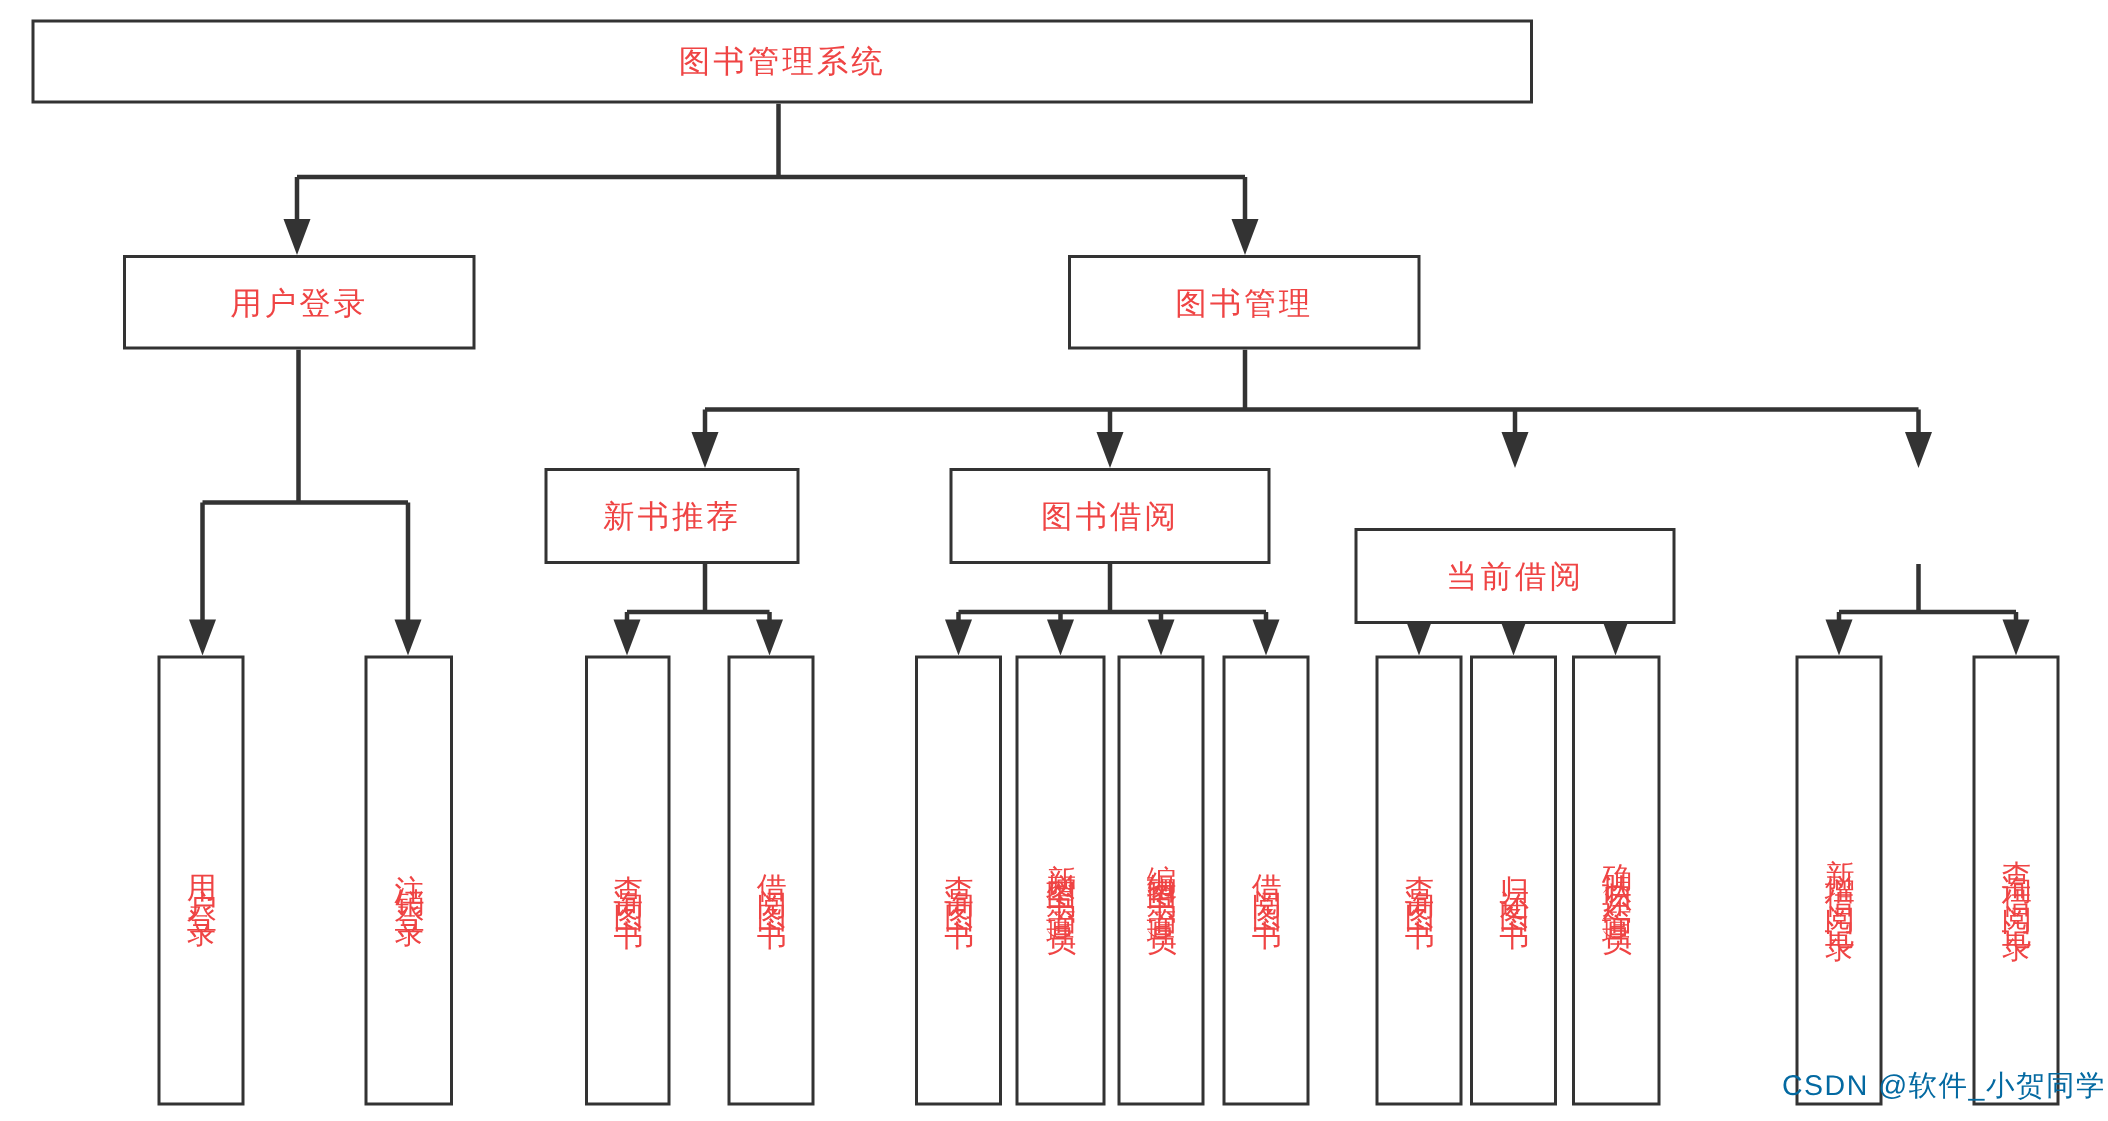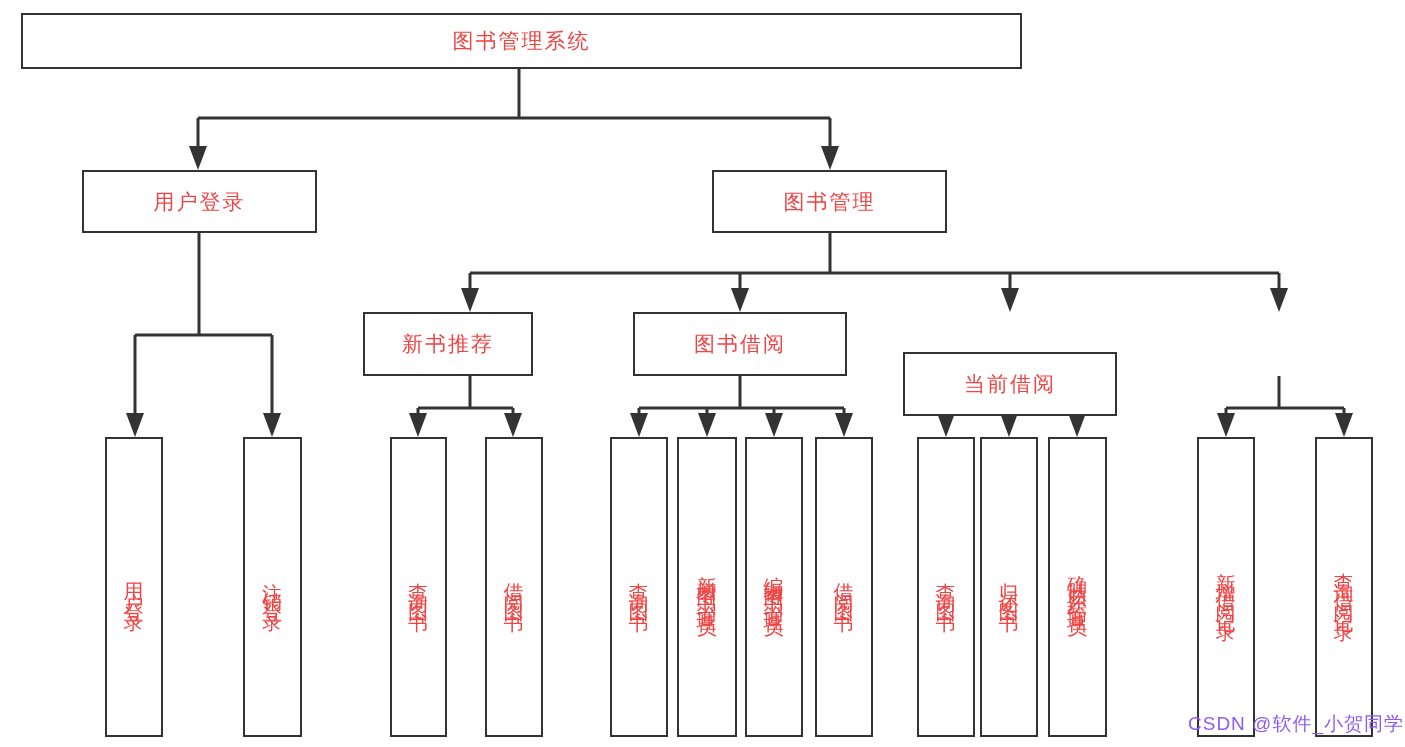--- a/index.html
+++ b/index.html
@@ -47,21 +47,21 @@
   }
   .leaf.long .vtext {
     letter-spacing: 6px;
   }
   .watermark {
     position: absolute;
     left: 1188px;
     top: 711px;
     font-size: 19px;
     letter-spacing: 1px;
-    color: #8b5cf6;
+    color: #0369a1;
     z-index: 5;
     white-space: nowrap;
   }
 </style>
 </head>
 <body>
 
 <div class="canvas">
 
   <svg class="connectors" viewBox="0 0 1405 747" xmlns="http://www.w3.org/2000/svg">

